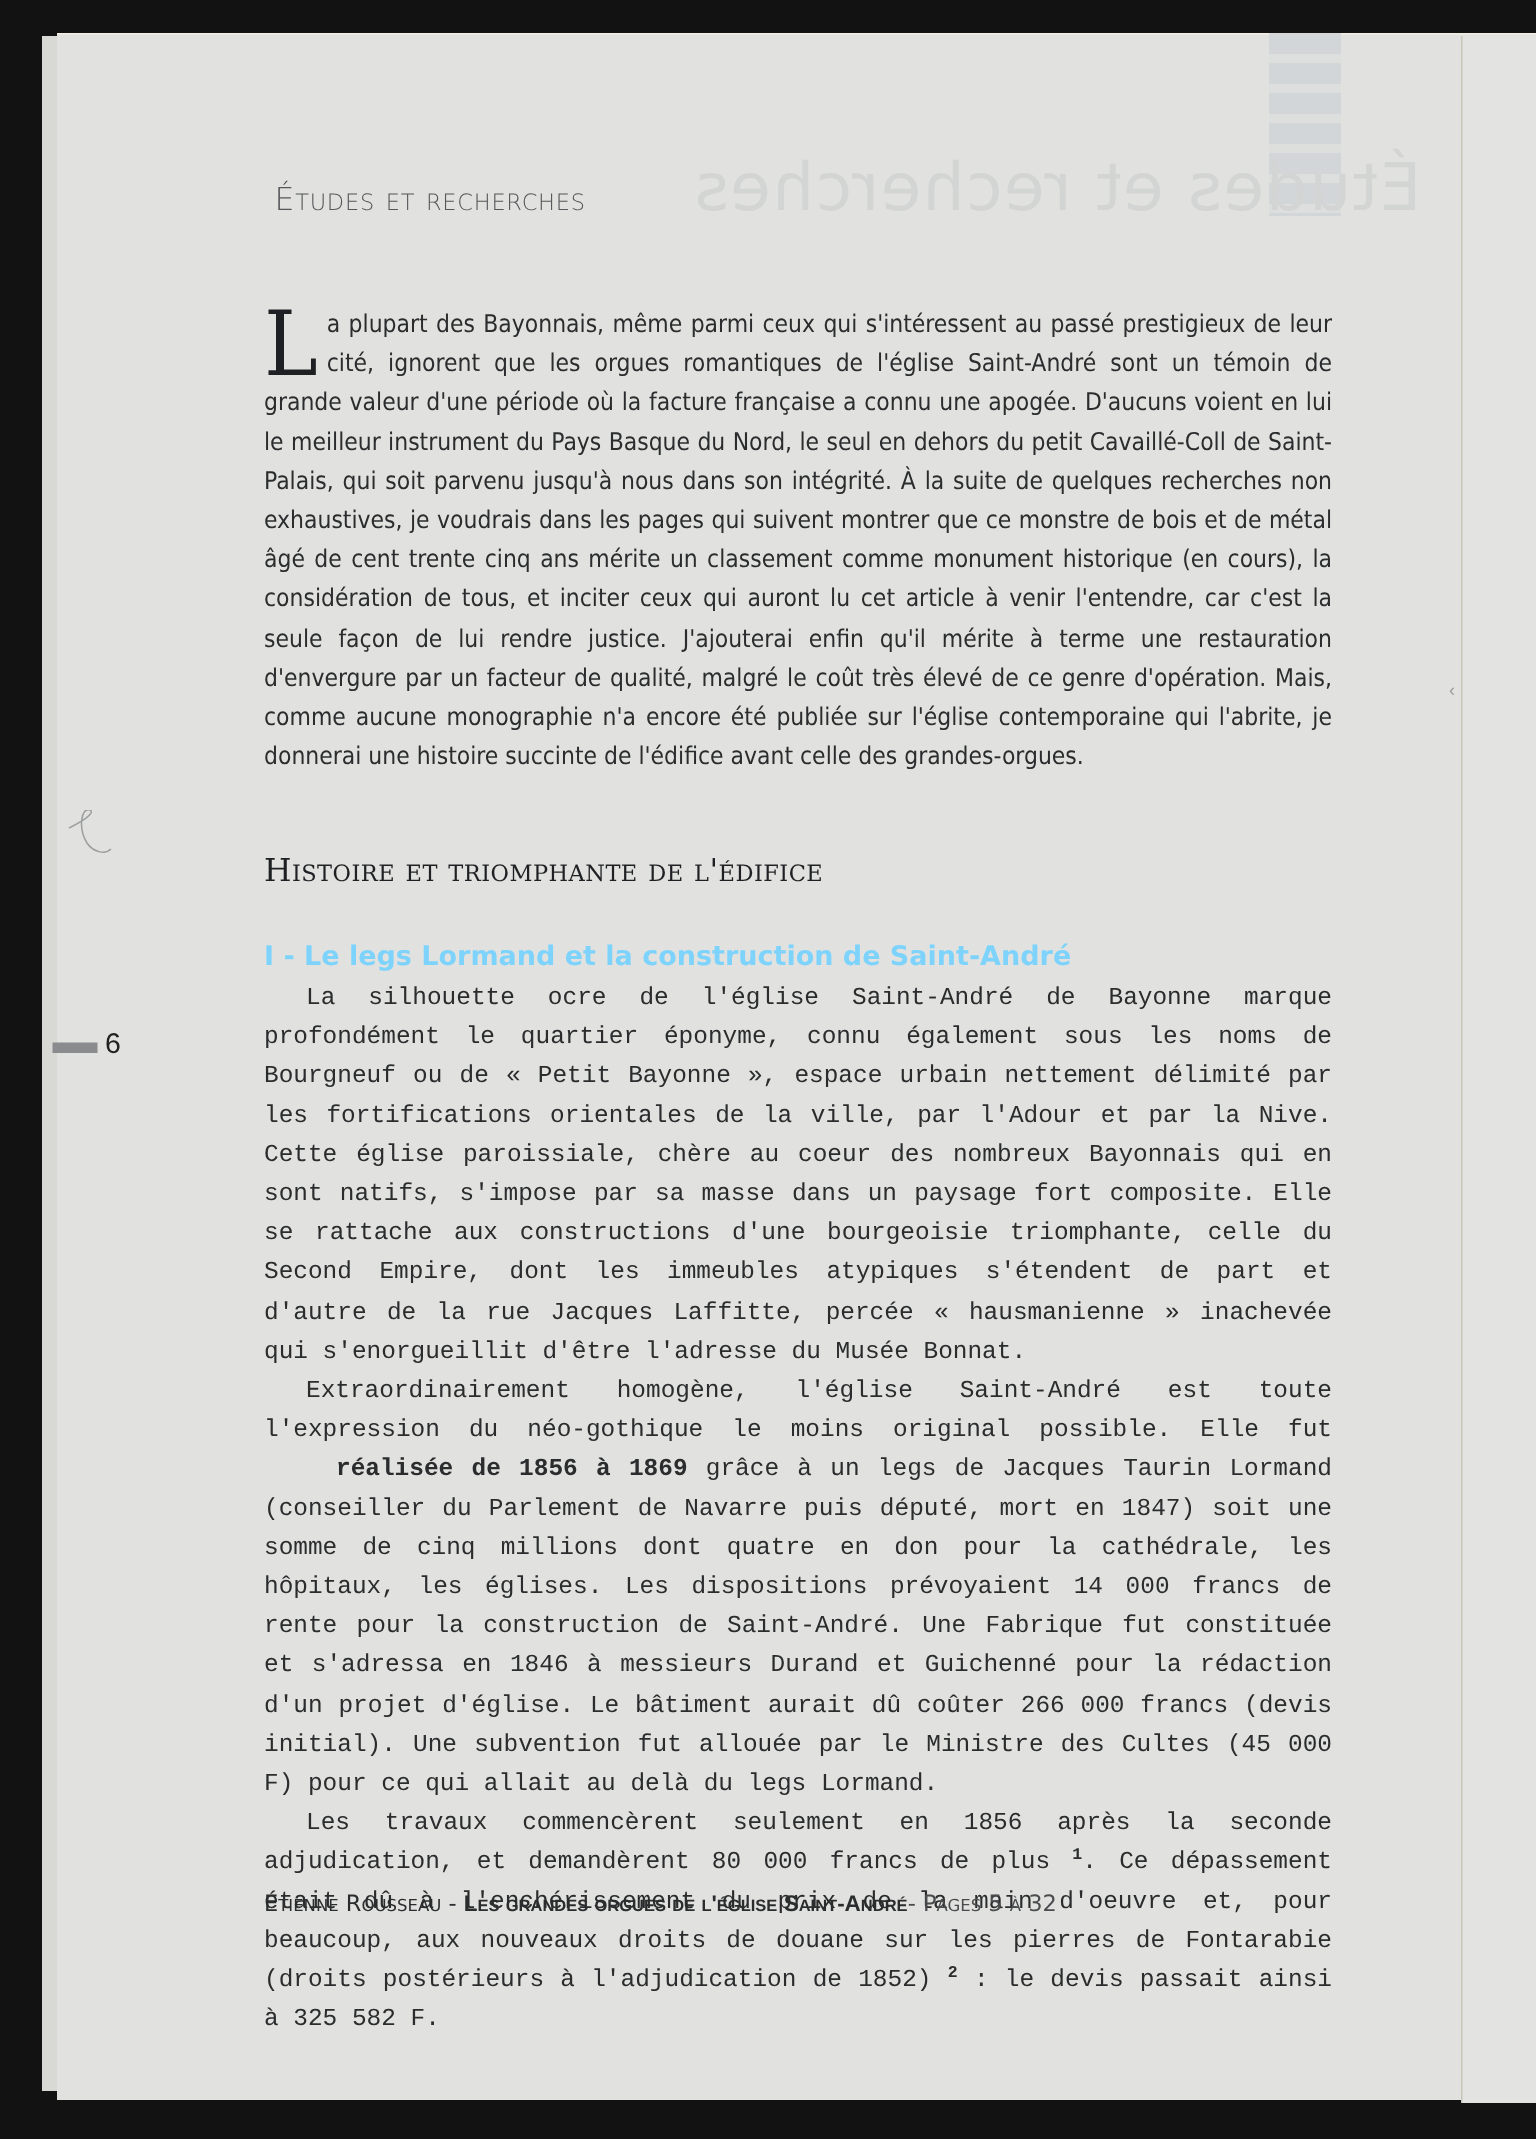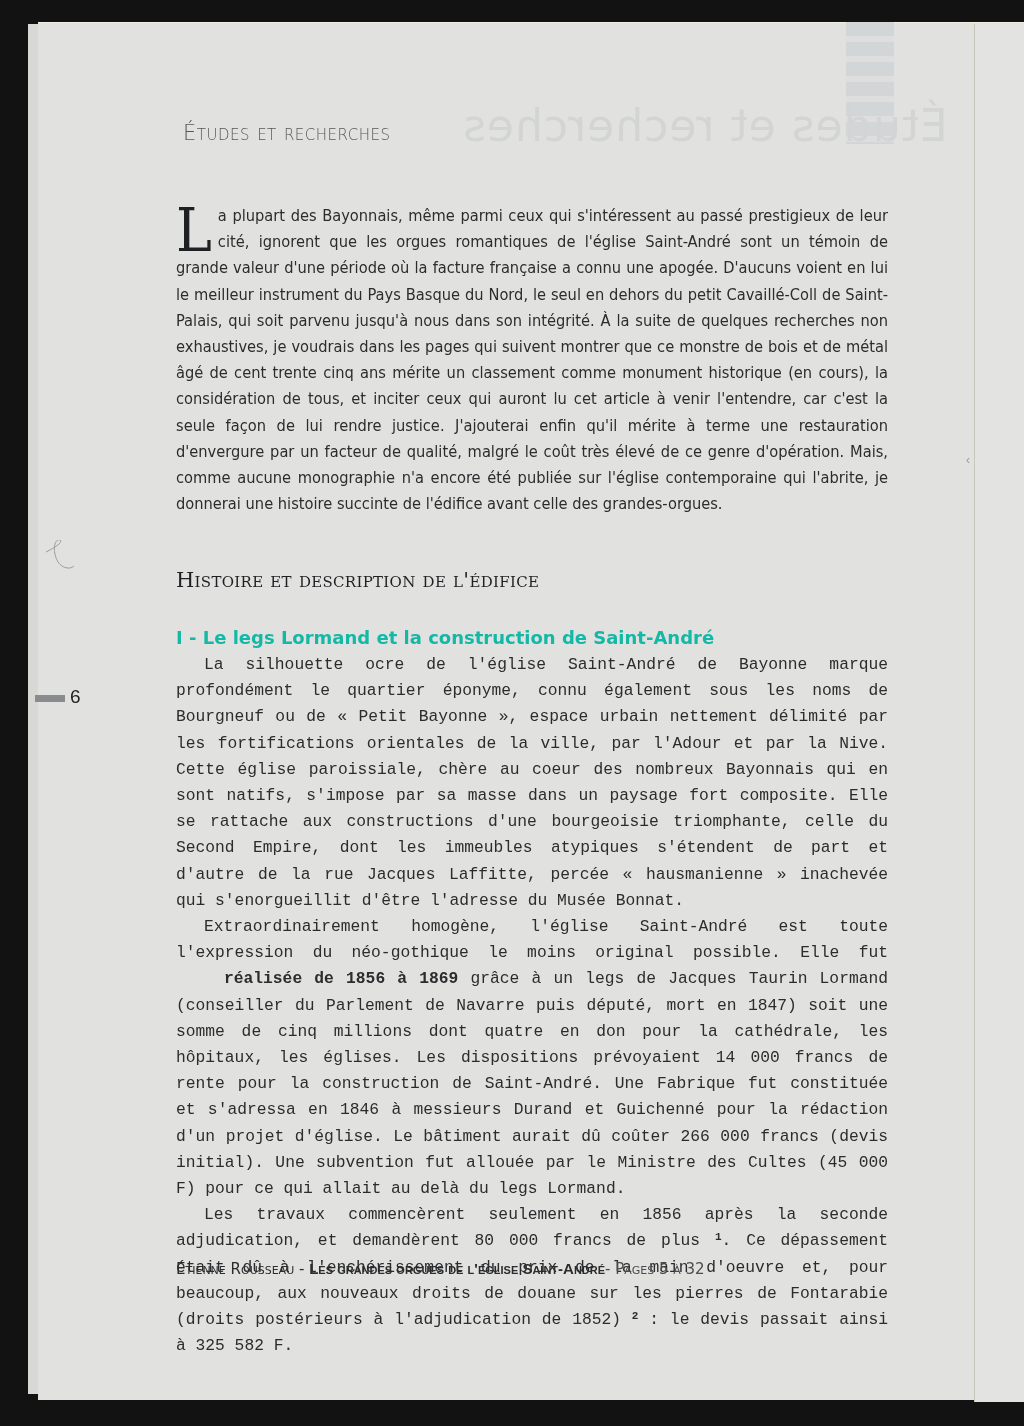--- a/index.html
+++ b/index.html
@@ -54,21 +54,21 @@
     margin: 4px 6px 0 0; color: #1f2023;
   }
   .section-title {
     position: absolute; left: 176px; top: 568px;
     font-family: "DejaVu Serif", serif; font-size: 21px; color: #1f2023;
     font-variant: small-caps; letter-spacing: .3px;
   }
   .subsection-title {
     position: absolute; left: 176px; top: 627px;
     font-family: "DejaVu Sans", sans-serif; font-size: 18px; font-weight: bold;
-    color: #14b8a6;
+    color: #7dd3fc;
   }
   .main-text { top: 652px; font-family: Liberation Mono, monospace; }
   .indent { text-indent: 28px; }
   .bold { font-weight: bold; margin-left: 48px; }
   sup.fn { font-weight: bold; font-size: 11px; vertical-align: top; position: relative; top: -4px; }
   .footer-line {
     position: absolute; left: 176px; top: 1260px; font-size: 15px; color: #2b2c2e;
     font-family: "DejaVu Sans", sans-serif; white-space: nowrap;
   }
   .footer-line .author { font-variant: small-caps; margin-top: 32px; }
@@ -94,21 +94,21 @@
 <div class="page-notch">‹</div>
 <div class="ghost-ornament"></div>
 <div class="ghost-header">Études et recherches</div>
 
 <div class="running-head">Études et recherches</div>
 
 <div class="body-text intro">
   <p><span class="dropcap">L</span><span>a plupart des Bayonnais, même parmi ceux qui s'intéressent au passé prestigieux de leur cité, ignorent que les orgues romantiques de l'église Saint-André sont un témoin de grande valeur d'une période où la facture française a connu une apogée. D'aucuns voient en lui le meilleur instrument du Pays Basque du Nord, le seul en dehors du petit Cavaillé-Coll de Saint-Palais, qui soit parvenu jusqu'à nous dans son intégrité. À la suite de quelques recherches non exhaustives, je voudrais dans les pages qui suivent montrer que ce monstre de bois et de métal âgé de cent trente cinq ans mérite un classement comme monument historique (en cours), la considération de tous, et inciter ceux qui auront lu cet article à venir l'entendre, car c'est la seule façon de lui rendre justice. J'ajouterai enfin qu'il mérite à terme une restauration d'envergure par un facteur de qualité, malgré le coût très élevé de ce genre d'opération. Mais, comme aucune monographie n'a encore été publiée sur l'église contemporaine qui l'abrite, je donnerai une histoire succinte de l'édifice avant celle des grandes-orgues.</span></p>
 </div>
 
-<div class="section-title">Histoire et description de l'édifice</div>
+<div class="section-title">Histoire et triomphante de l'édifice</div>
 <div class="subsection-title">I - Le legs Lormand et la construction de Saint-André</div>
 
 <div class="body-text main-text">
   <p class="indent">La silhouette ocre de l'église Saint-André de Bayonne marque profondément le quartier éponyme, connu également sous les noms de Bourgneuf ou de « Petit Bayonne », espace urbain nettement délimité par les fortifications orientales de la ville, par l'Adour et par la Nive. Cette église paroissiale, chère au coeur des nombreux Bayonnais qui en sont natifs, s'impose par sa masse dans un paysage fort composite. Elle se rattache aux constructions d'une bourgeoisie triomphante, celle du Second Empire, dont les immeubles atypiques s'étendent de part et d'autre de la rue Jacques Laffitte, percée « hausmanienne » inachevée qui s'enorgueillit d'être l'adresse du Musée Bonnat.</p>
   <p class="indent"><span>Extraordinairement homogène, l'église Saint-André est toute l'expression du néo-gothique le moins original possible. Elle fut </span><span class="bold">réalisée de 1856 à 1869</span><span> grâce à un legs de Jacques Taurin Lormand (conseiller du Parlement de Navarre puis député, mort en 1847) soit une somme de cinq millions dont quatre en don pour la cathédrale, les hôpitaux, les églises. Les dispositions prévoyaient 14 000 francs de rente pour la construction de Saint-André. Une Fabrique fut constituée et s'adressa en 1846 à messieurs Durand et Guichenné pour la rédaction d'un projet d'église. Le bâtiment aurait dû coûter 266 000 francs (devis initial). Une subvention fut allouée par le Ministre des Cultes (45 000 F) pour ce qui allait au delà du legs Lormand.</span></p>
   <p class="indent"><span>Les travaux commencèrent seulement en 1856 après la seconde adjudication, et demandèrent 80 000 francs de plus </span><sup class="fn">1</sup><span>. Ce dépassement était dû à l'enchérissement du prix de la main d'oeuvre et, pour beaucoup, aux nouveaux droits de douane sur les pierres de Fontarabie (droits postérieurs à l'adjudication de 1852) </span><sup class="fn">2</sup><span> : le devis passait ainsi à 325 582 F.</span></p>
 </div>
 
 <div class="footer-line">
   <span class="author">Etienne Rousseau</span><span> - </span><span class="title">Les grandes orgues de l'église Saint-André</span><span class="pages">- Pages 5 à 32</span>

